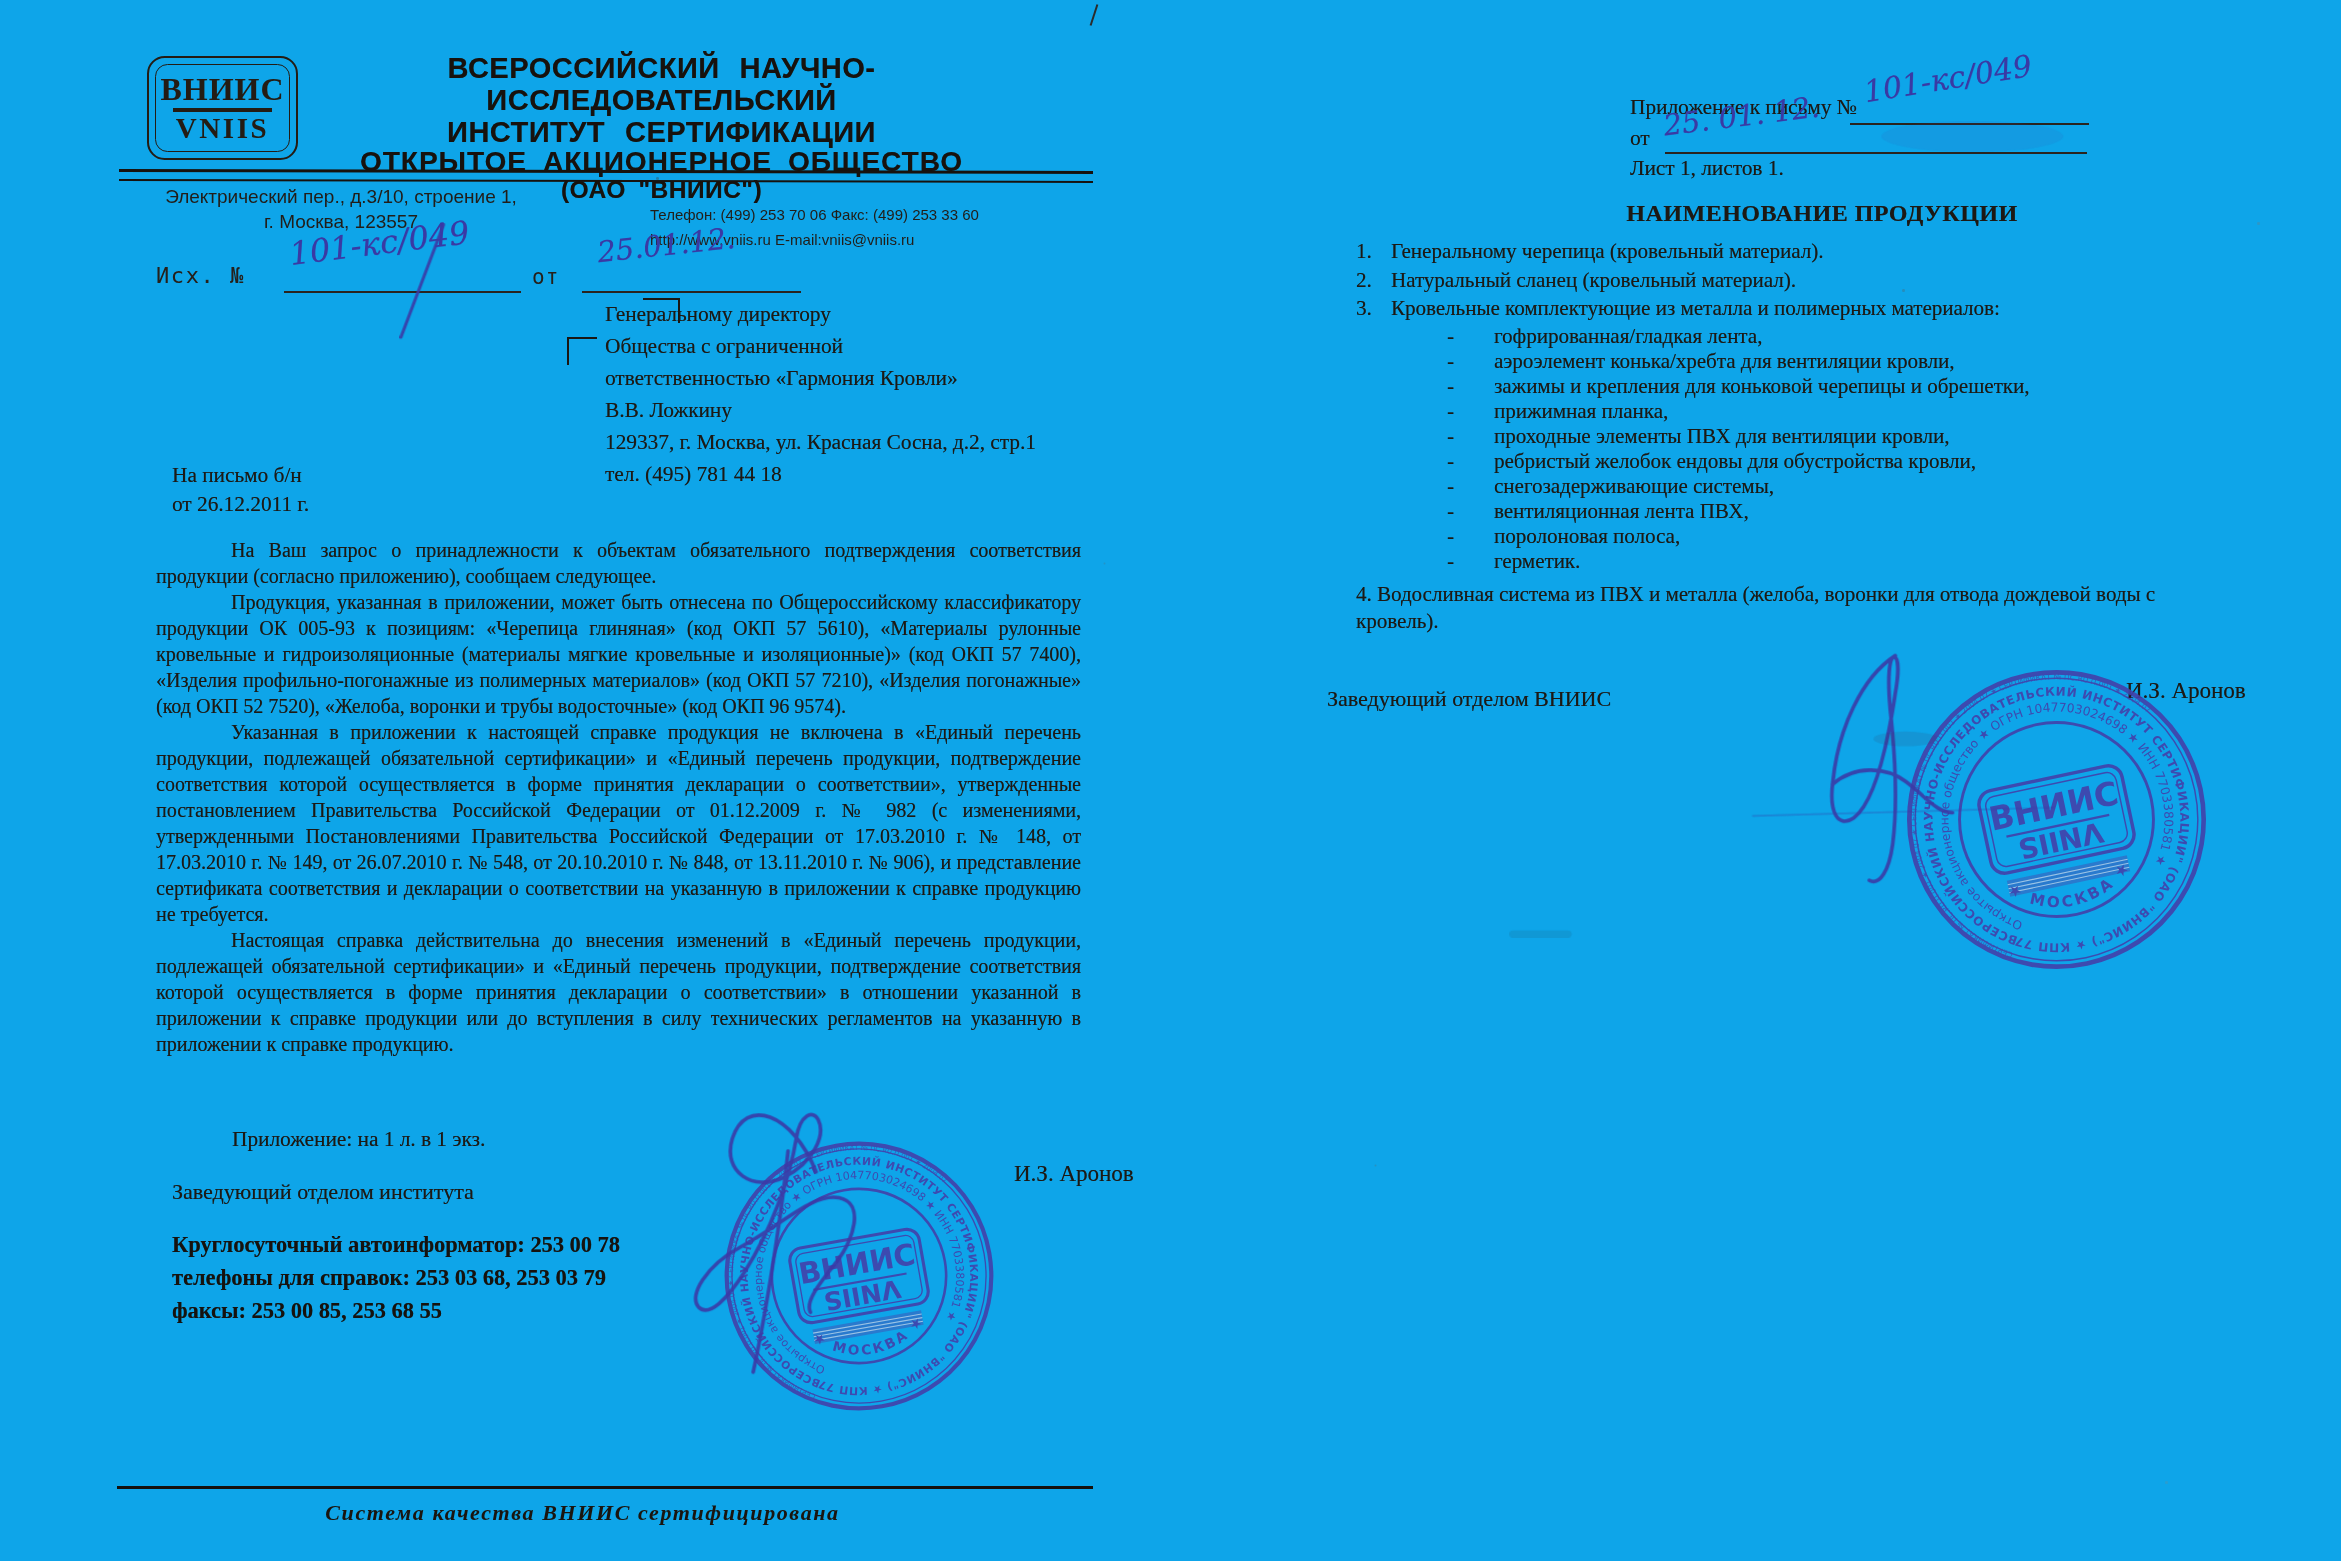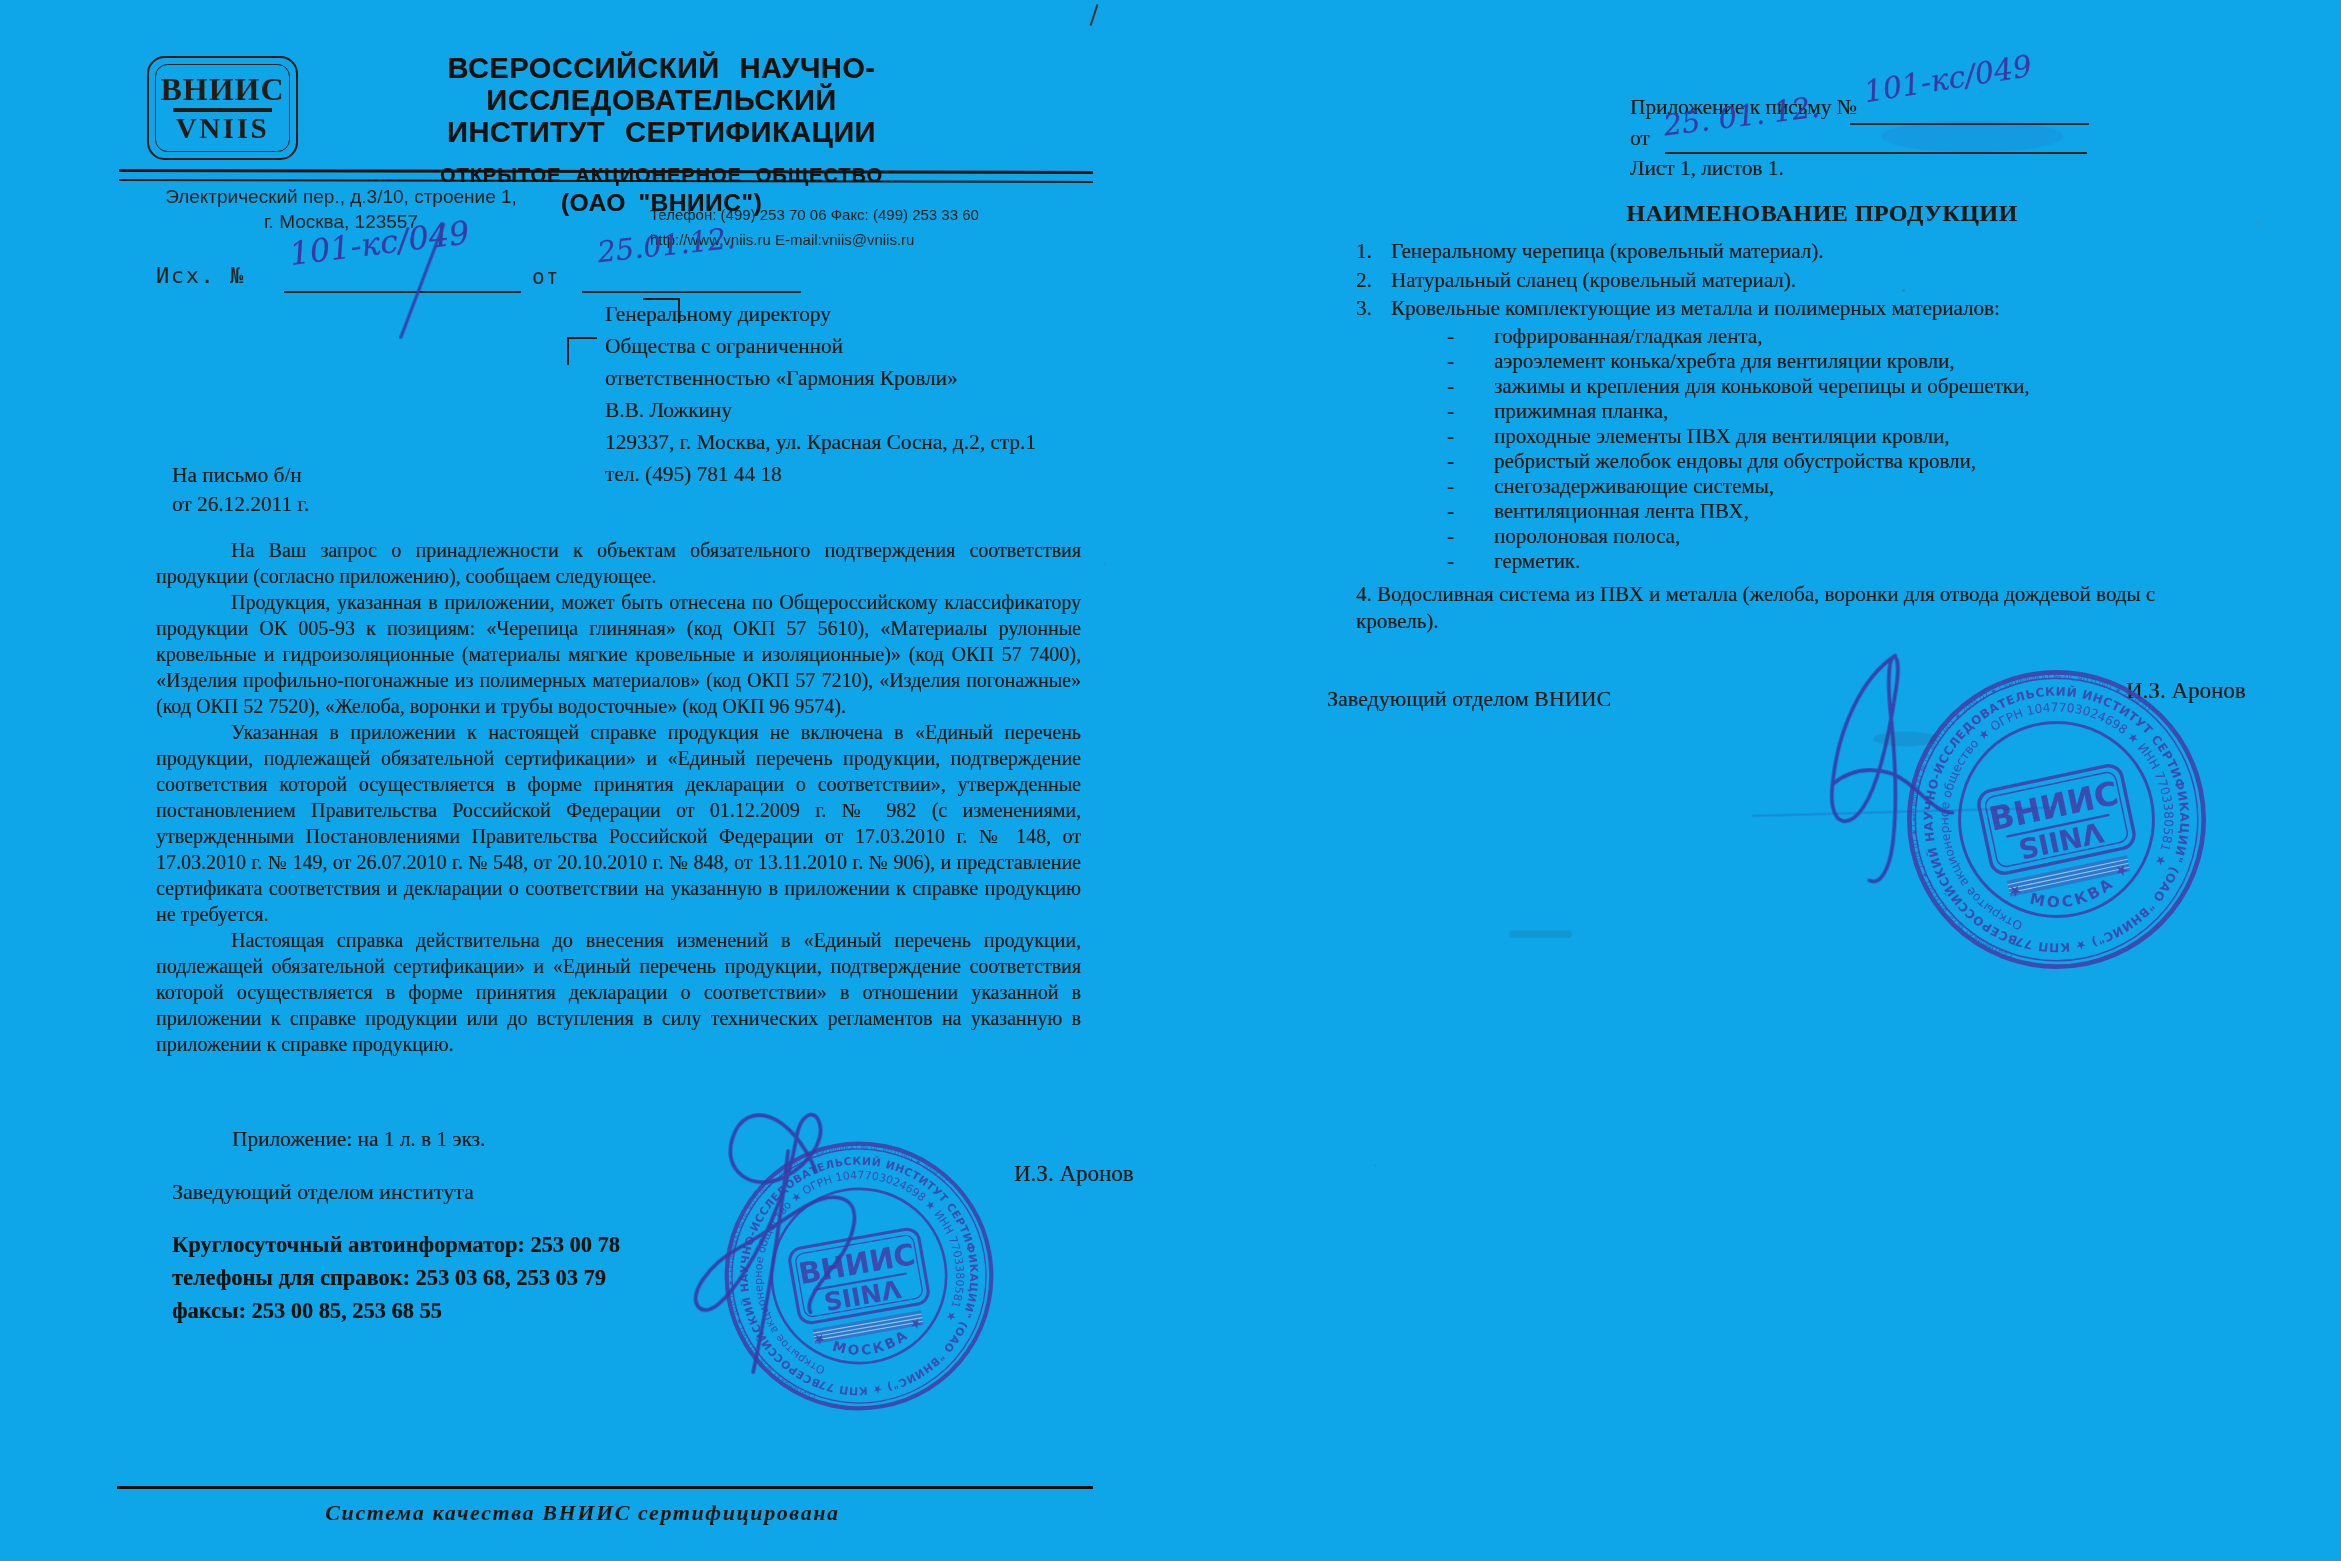--- a/index.html
+++ b/index.html
@@ -16,21 +16,21 @@
   .logo-box{left:147px;top:56px;width:147px;height:100px;border:2.6px solid #241c14;border-radius:17.7px;
             display:flex;align-items:center;justify-content:center;}
   .logo-inner{width:133px;height:86px;border:1.6px solid #241c14;border-radius:12.5px;
               display:flex;flex-direction:column;align-items:center;justify-content:center;color:#241c14;}
   .logo-t1{font-size:32px;font-weight:bold;letter-spacing:1px;line-height:32px;}
   .logo-div{width:99px;height:3.1px;background:#241c14;margin:3.1px 0 2.1px 0;}
   .logo-t2{font-size:29px;font-weight:bold;letter-spacing:2.6px;line-height:29px;}
   
   .hdr{left:323px;top:52px;width:677px;text-align:center;color:#17120e;font-weight:bold;}
   .hdr-l1,.hdr-l2{font-size:29px;letter-spacing:0.5px;word-spacing:11.4px;line-height:32px;}
-  .hdr-l3{font-size:20px;letter-spacing:1px;word-spacing:7.3px;line-height:26px;margin-top:14px;}
+  .hdr-l3{font-size:28px;letter-spacing:1px;word-spacing:7.3px;line-height:26px;margin-top:1px;}
   .hdr-l4{font-size:24.5px;letter-spacing:0.5px;word-spacing:5.2px;line-height:28px;margin-top:1px;}
   .dbl-rule{left:119px;top:170px;width:974px;height:6.8px;border-top:3.1px solid #17120e;border-bottom:2.1px solid #17120e;transform:rotate(0.12deg);}
   .addr{left:125px;top:185px;width:432px;text-align:center;font-size:19px;line-height:24.5px;color:#221d18;}
   .contacts{left:650px;top:185px;width:416px;font-size:15px;line-height:24.5px;color:#221d18;margin-top:18px;}
   
   .ref-label{left:156px;top:263px;font-size:22px;letter-spacing:1.6px;color:#26201a;}
   .uline{height:2.1px;background:#2a241e;}
   .ref-ot{left:532px;top:265px;font-size:21px;letter-spacing:1px;color:#26201a;}
   
   .corner-a{left:643px;top:298px;width:35px;height:23px;border-top:2.6px solid #1a1612;border-right:2.6px solid #1a1612;}

